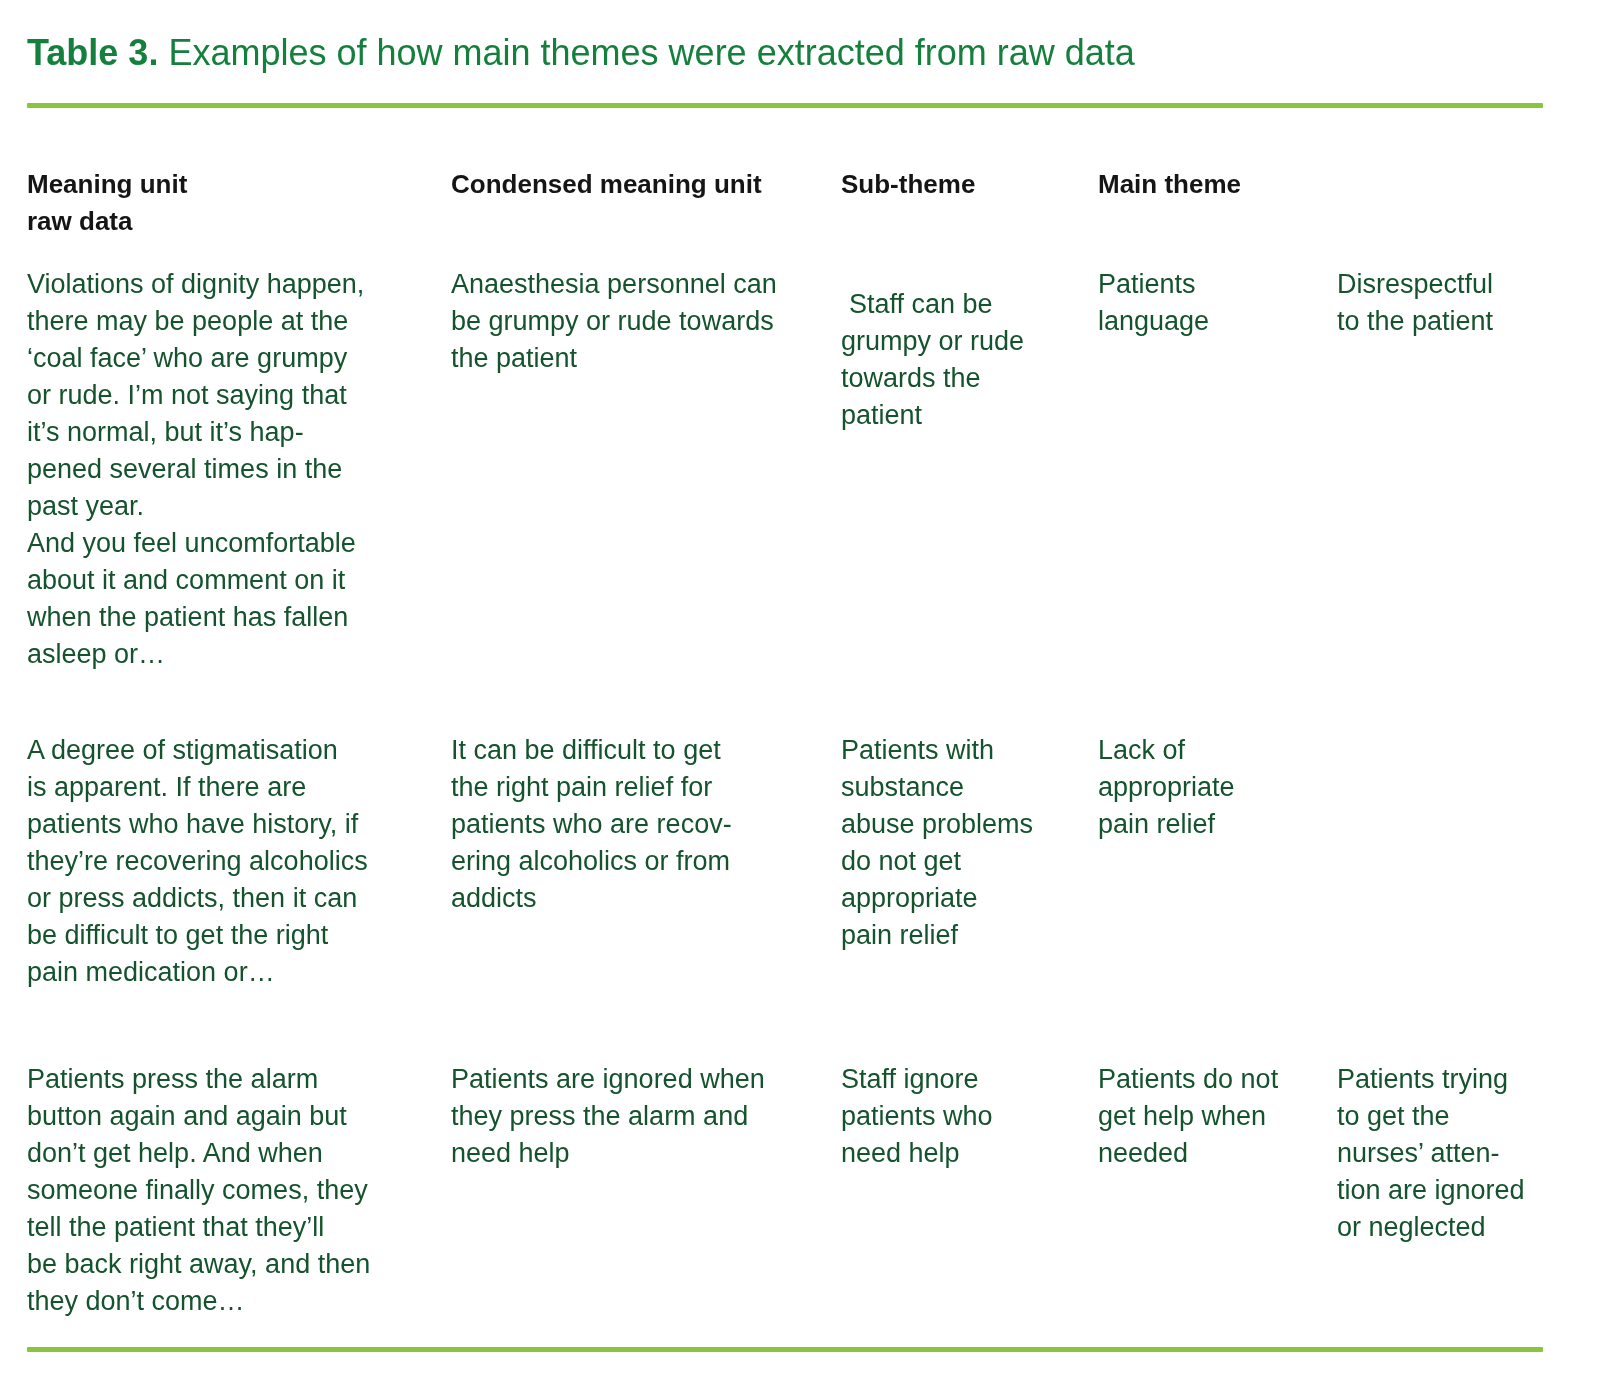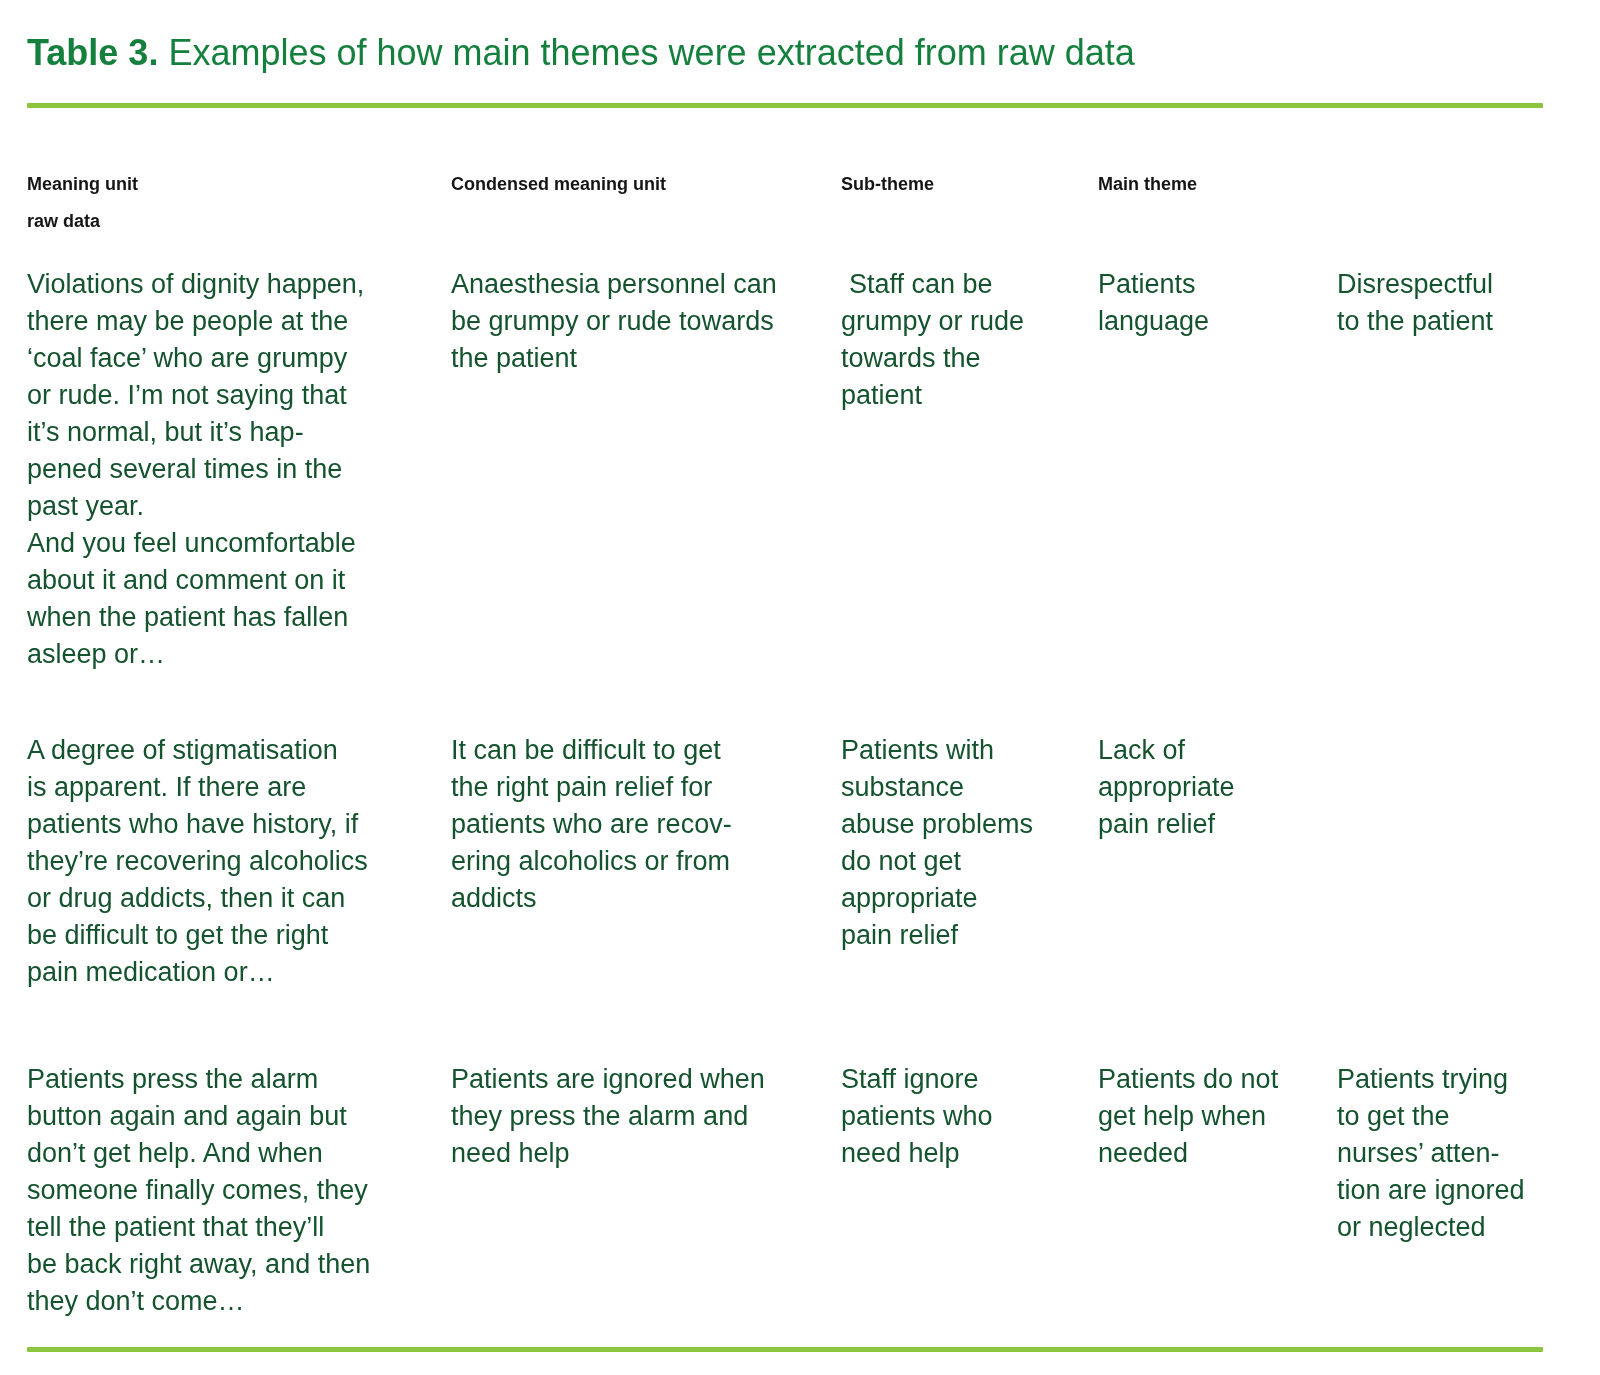--- a/index.html
+++ b/index.html
@@ -48,29 +48,29 @@
   .header-row { margin-top: 58px; }
   .cell {
     white-space: pre-line;
     font-size: 27px;
     line-height: 37px;
     color: #14532d;
     padding-right: 14px;
   }
   .header-cell {
     font-weight: 700;
-    font-size: 18px;
+    font-size: 26px;
     line-height: 37px;
     white-space: pre-line;
     color: #151515;
   }
   .row-1 { margin-top: 26px; }
   .row-2 { margin-top: 59px; }
   .row-3 { margin-top: 70px; }
-  .indent-first { text-indent: 8px; }
+  .indent-first { text-indent: 8px; margin-top: 20px; }
 </style>
 </head>
 <body>
 
 <div class="page">
 
   <h1 class="title"><span class="title-label">Table 3. </span><span>Examples of how main themes were extracted from raw data</span></h1>
 
   <div class="rule rule-top" style="background: rgb(139, 197, 63);"></div>
 
@@ -105,21 +105,21 @@
 language</div>
     <div class="cell">Disrespectful
 to the patient</div>
   </div>
 
   <div class="tbl-grid row-2">
     <div class="cell">A degree of stigmatisation
 is apparent. If there are
 patients who have history, if
 they’re recovering alcoholics
-or drug addicts, then it can
+or press addicts, then it can
 be difficult to get the right
 pain medication or…</div>
     <div class="cell">It can be difficult to get
 the right pain relief for
 patients who are recov-
 ering alcoholics or from
 addicts</div>
     <div class="cell">Patients with
 substance
 abuse problems

